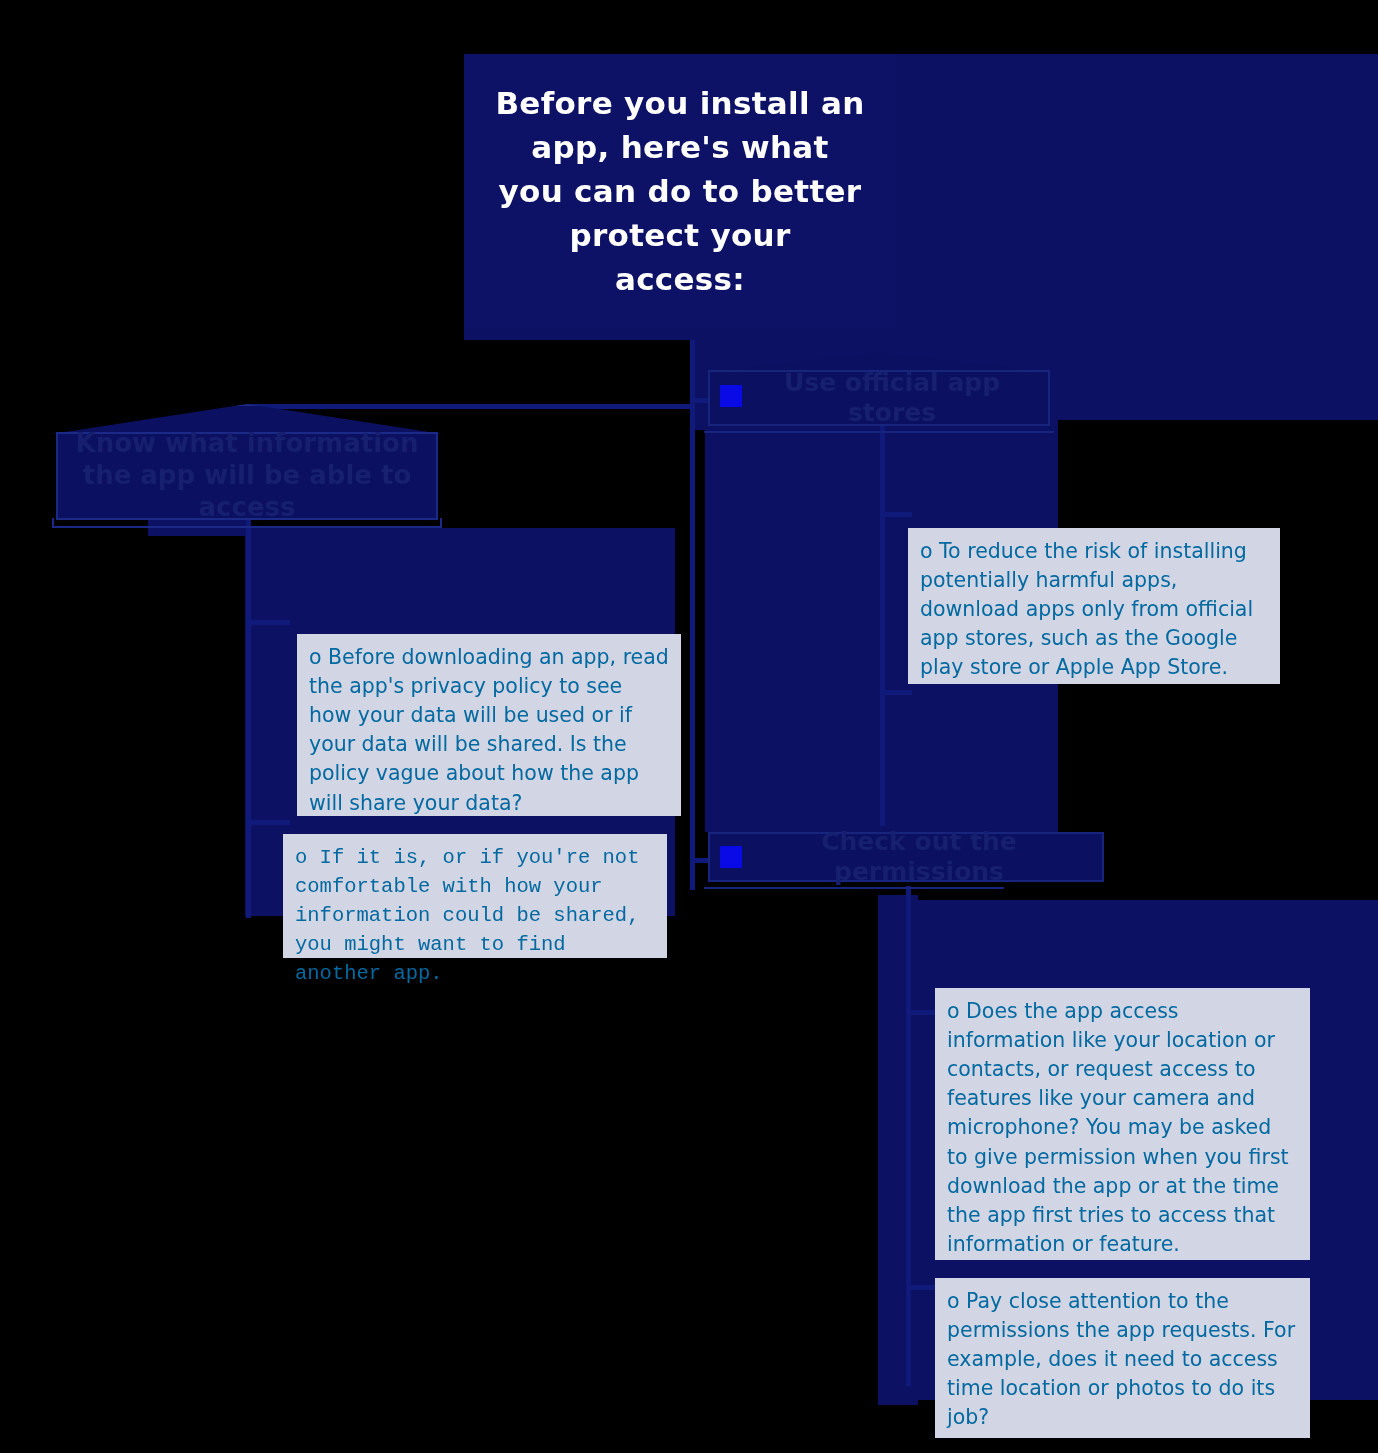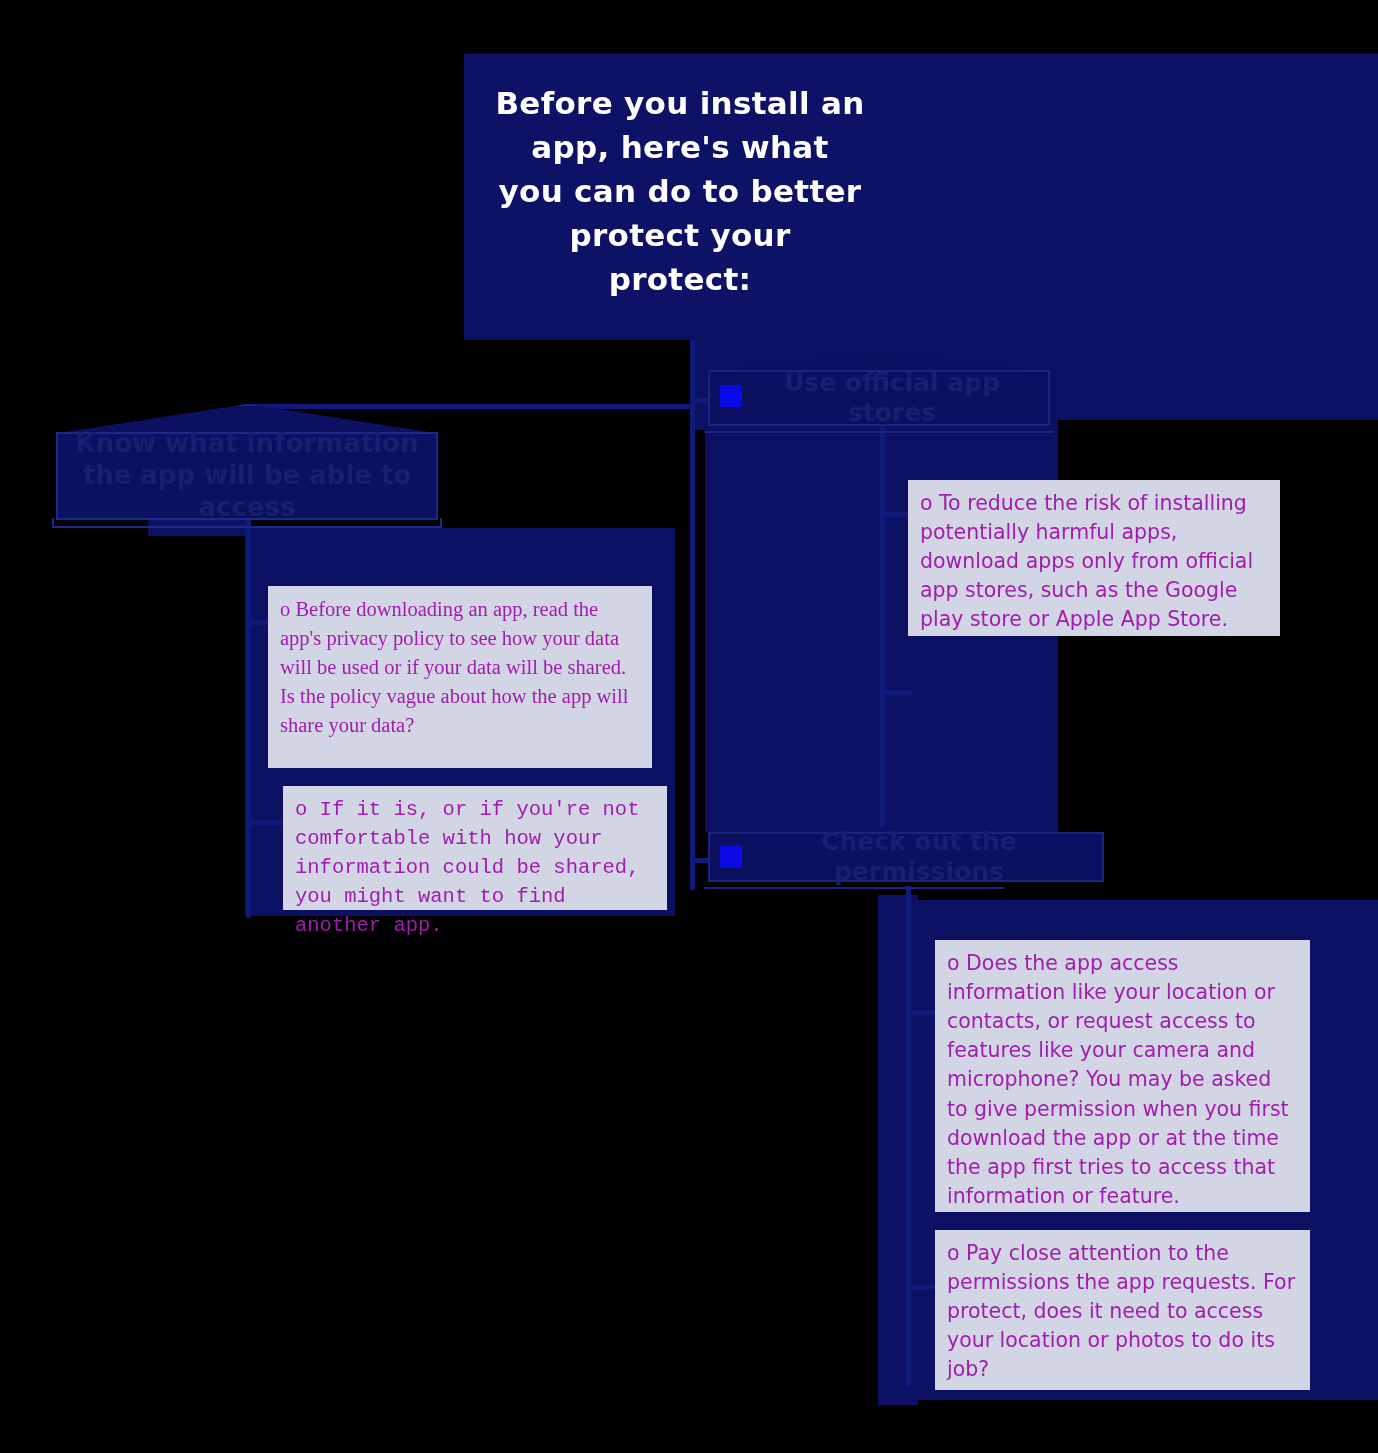--- a/index.html
+++ b/index.html
@@ -157,29 +157,30 @@
   .bullet-sq {
     position: absolute;
     width: 22px; height: 22px;
     background: #0a0ae6;
     z-index: 60;
   }
 
   
   .callout {
     background: #d2d5e3;
-    color: #a21caf;
+    color: #0369a1;
     font-size: 20.5px;
     line-height: 1.42;
     padding: 9px 12px 11px 12px;
     z-index: 70;
     box-sizing: border-box;
-  }
-
-  .co-1 { left: 268px; top: 586px; width: 384px; height: 182px; font-family: Liberation Serif, serif; }
+    margin-top: 48px;
+  }
+
+  .co-1 { left: 297px; top: 586px; width: 384px; height: 182px; }
   .co-2 { left: 283px; top: 786px; width: 384px; height: 124px; font-family: Liberation Mono, monospace; }
   .co-3 { left: 908px; top: 480px; width: 372px; height: 156px; }
   .co-4 { left: 908px; top: 654px; width: 372px; height: 126px; }
   .co-5 { left: 935px; top: 940px; width: 375px; height: 272px; }
   .co-6 { left: 935px; top: 1230px; width: 375px; height: 160px; }
 </style>
 </head>
 <body>
 
 <div id="canvas">
@@ -210,21 +211,21 @@
   <div class="abs conn v" style="left:906px; top:886px; height:500px;"></div>
   <div class="abs conn h" style="left:906px; top:1010px; width:32px;"></div>
   <div class="abs conn h" style="left:906px; top:1285px; width:32px;"></div>
 
   <div class="abs title-card">
     <div>
       <span class="t">Before you install an</span>
       <span class="t">app, here's what</span>
       <span class="t">you can do to better</span>
       <span class="t">protect your</span>
-      <span class="t">protect:</span>
+      <span class="t">access:</span>
     </div>
   </div>
 
   <div class="abs plaque-left-roof"></div>
   <div class="abs plaque plaque-left">
     <div class="plaque-inner">Know what information the app will be able to access</div>
   </div>
   <div class="abs plaque-left-base"></div>
 
   <div class="abs callout co-1">o Before downloading an app, read the app's privacy policy to see how your data will be used or if your data will be shared. Is the policy vague about how the app will share your data?</div>
@@ -239,15 +240,15 @@
 
   <div class="abs callout co-3">o To reduce the risk of installing potentially harmful apps, download apps only from official app stores, such as the Google play store or Apple App Store.</div>
 
   <div class="abs plaque plaque-low">
     <div class="bullet-sq" style="left:10px; top:12px;"></div>
     <div class="plaque-inner">Check out the permissions</div>
   </div>
   <div class="abs plaque-low-base"></div>
 
   <div class="abs callout co-5">o Does the app access information like your location or contacts, or request access to features like your camera and microphone? You may be asked to give permission when you first download the app or at the time the app first tries to access that information or feature.</div>
-  <div class="abs callout co-6">o Pay close attention to the permissions the app requests. For protect, does it need to access your location or photos to do its job?</div>
+  <div class="abs callout co-6">o Pay close attention to the permissions the app requests. For example, does it need to access time location or photos to do its job?</div>
 
 </div>
 
 </body></html>

